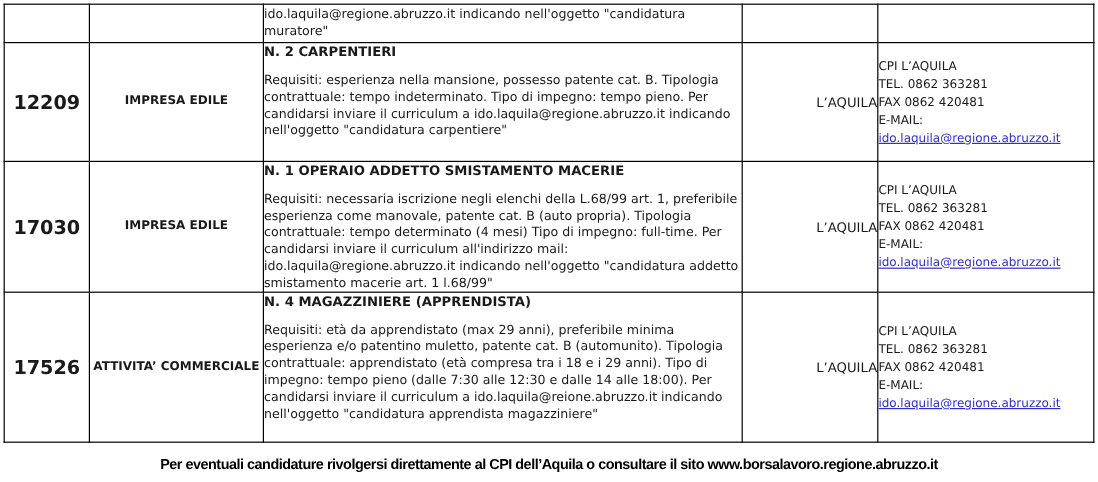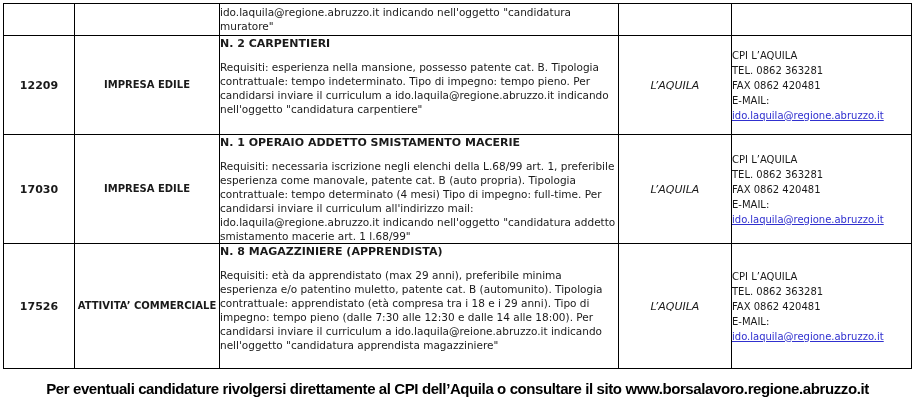--- a/index.html
+++ b/index.html
@@ -30,21 +30,21 @@
   }
   tr.r1 { height: 32px; }
   tr.r2 { height: 99px; }
   tr.r3 { height: 108px; }
   tr.r4 { height: 125px; }
 
   td.id-cell {
     text-align: center;
     vertical-align: middle;
     font-weight: bold;
-    font-size: 11px;
+    font-size: 16px;
   }
   td.company-cell {
     text-align: center;
     vertical-align: middle;
     font-weight: bold;
     font-size: 10px;
     line-height: 16px;
     padding: 0 10px;
   }
   td.desc-cell {
@@ -59,41 +59,40 @@
   .job-title {
     font-weight: bold;
     font-size: 11px;
     line-height: 14px;
     margin: 1px 0 9px 0;
   }
   .job-desc {
     margin: 0;
   }
   td.location-cell {
-    text-align: center;
+    text-align: right;
     vertical-align: middle;
     font-size: 11px;
-    font-style: italic;
   }
   td.contact-cell {
     vertical-align: middle;
     font-size: 10px;
     line-height: 15px;
   }
   .email-link {
     color: #3030cf;
     text-decoration: underline;
     cursor: pointer;
   }
   .footer {
     margin-top: 11px;
     text-align: center;
     font-family: "Liberation Sans", sans-serif;
     font-weight: bold;
-    font-size: 15px;
+    font-size: 12px;
     letter-spacing: -0.4px;
     white-space: nowrap;
     color: #000000;
   }
 </style>
 </head>
 <body>
 
 <div class="page">
 
@@ -148,21 +147,21 @@
           <div>FAX 0862 420481</div>
           <div>E-MAIL:</div>
           <div><a class="email-link">ido.laquila@regione.abruzzo.it</a></div>
         </td>
       </tr>
 
       <tr class="r4">
         <td class="id-cell">17526</td>
         <td class="company-cell">ATTIVITA’ COMMERCIALE</td>
         <td class="desc-cell">
-          <div class="job-title">N. 8 MAGAZZINIERE (APPRENDISTA)</div>
+          <div class="job-title">N. 4 MAGAZZINIERE (APPRENDISTA)</div>
           <p class="job-desc">Requisiti: età da apprendistato (max 29 anni), preferibile minima esperienza e/o patentino muletto, patente cat. B (automunito). Tipologia contrattuale: apprendistato (età compresa tra i 18 e i 29 anni). Tipo di impegno: tempo pieno (dalle 7:30 alle 12:30 e dalle 14 alle 18:00). Per candidarsi inviare il curriculum a ido.laquila@reione.abruzzo.it indicando nell'oggetto "candidatura apprendista magazziniere"</p>
         </td>
         <td class="location-cell">L’AQUILA</td>
         <td class="contact-cell">
           <div>CPI L’AQUILA</div>
           <div>TEL. 0862 363281</div>
           <div>FAX 0862 420481</div>
           <div>E-MAIL:</div>
           <div><a class="email-link">ido.laquila@regione.abruzzo.it</a></div>
         </td>

